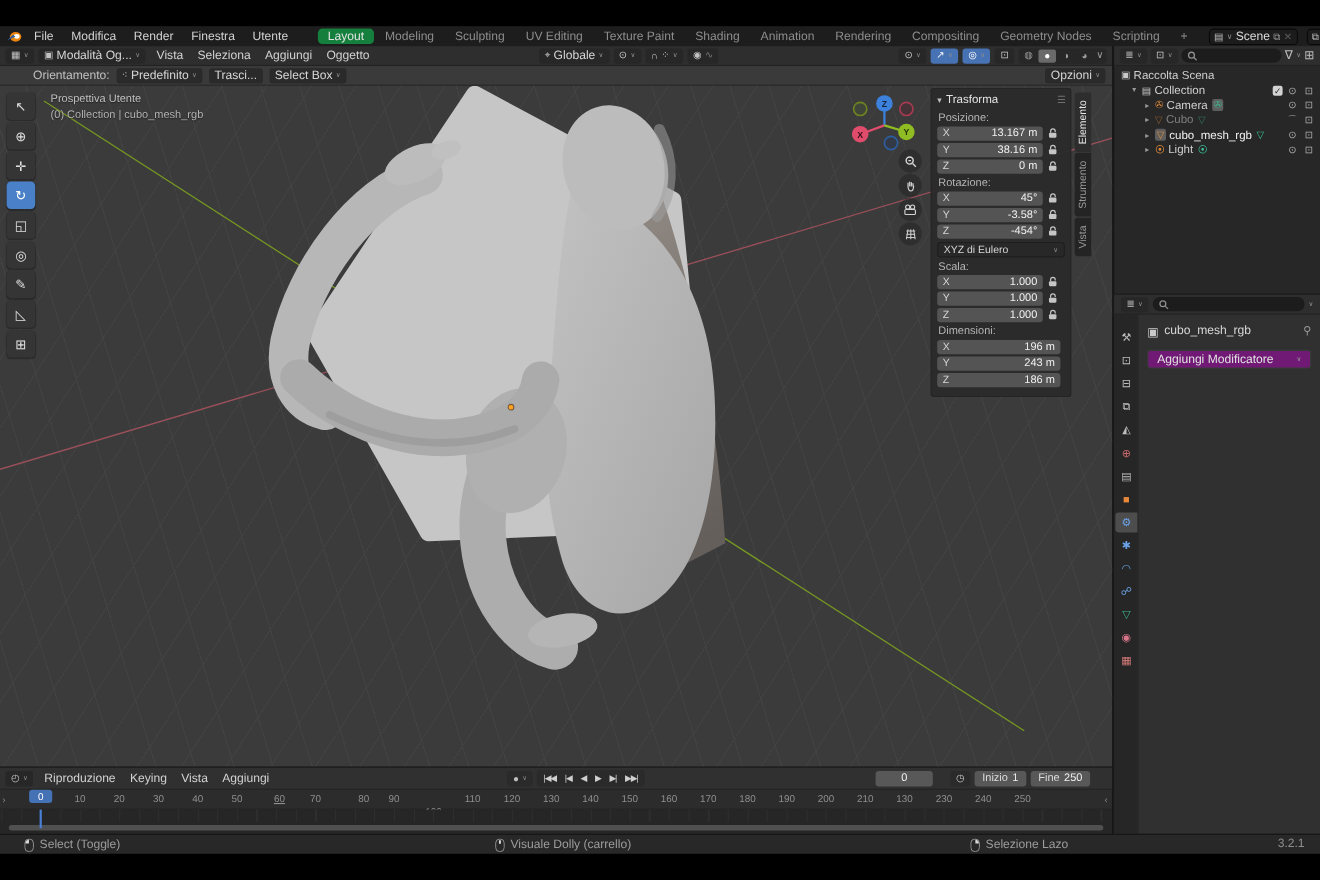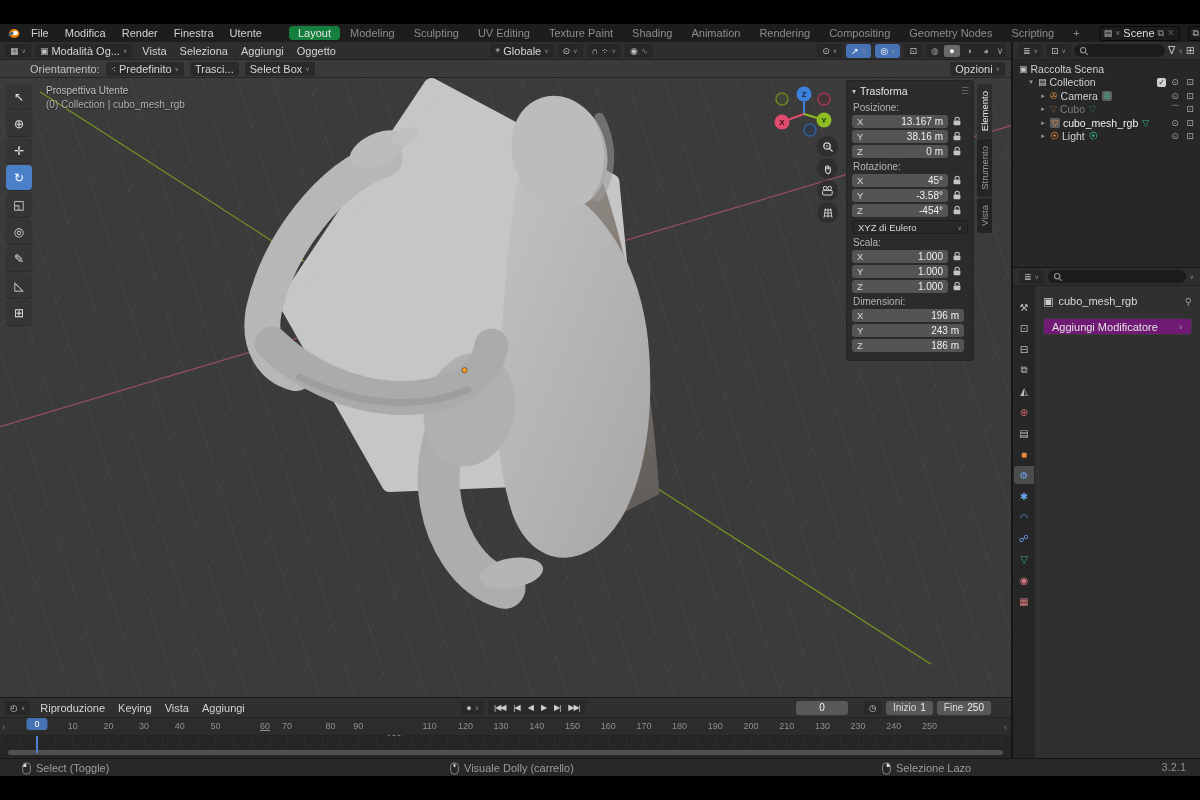--- a/index.html
+++ b/index.html
@@ -604,21 +604,21 @@
           </span>
         </div>
         <div class="tl-ruler">
 
         <span class="tick current" style="left: 37px;"><span>0</span></span>
               <span class="tick" style="left: 72.7px;"><span>10</span></span>
               <span class="tick" style="left: 108.4px;"><span>20</span></span>
               <span class="tick" style="left: 144.1px;"><span>30</span></span>
               <span class="tick" style="left: 179.8px;"><span>40</span></span>
               <span class="tick" style="left: 215.5px;"><span>50</span></span>
-              <span class="tick" style="left: 265px; text-decoration: underline;"><span>60</span></span>
+              <span class="tick" style="left: 254px; text-decoration: underline;"><span>60</span></span>
               <span class="tick" style="left: 286.9px;"><span>70</span></span>
               <span class="tick" style="left: 322.6px; padding-left: 16px;"><span>80</span></span>
               <span class="tick" style="left: 358.3px;"><span>90</span></span>
               <span class="tick" style="left: 394px; margin-top: 12px;"><span>100</span></span>
               <span class="tick" style="left: 429.7px;"><span>110</span></span>
               <span class="tick" style="left: 465.4px;"><span>120</span></span>
               <span class="tick" style="left: 501.1px;"><span>130</span></span>
               <span class="tick" style="left: 536.8px;"><span>140</span></span>
               <span class="tick" style="left: 572.5px;"><span>150</span></span>
               <span class="tick" style="left: 608.2px;"><span>160</span></span>

